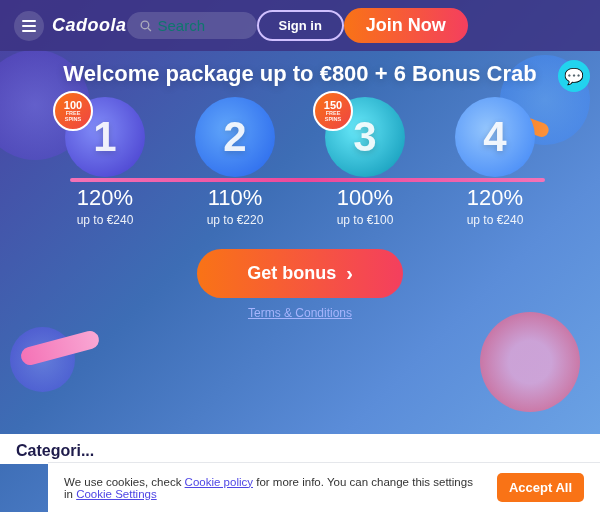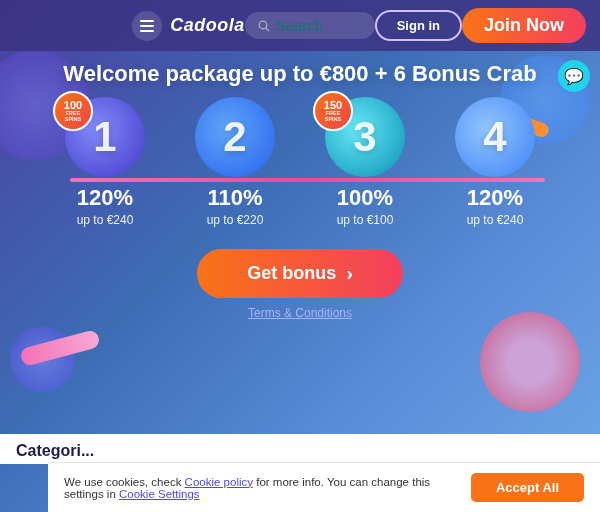--- a/index.html
+++ b/index.html
@@ -9,21 +9,21 @@
       overflow: hidden;
       font-family: 'Arial', sans-serif;
       background: linear-gradient(135deg, #4a3fa0 0%, #3d6db5 40%, #5b8dd9 70%, #6fa8e8 100%);
       position: relative;
     }
 
     
     .header {
       display: flex;
       align-items: center;
-      justify-content: flex-end;
+      justify-content: flex-start;
       padding: 8px 14px;
       position: relative;
       z-index: 10;
       background: rgba(60,50,130,0.85);
     }
     .header-left {
       display: flex;
       align-items: center;
       gap: 8px;
     }
@@ -208,21 +208,21 @@
       color: #fff; line-height: 1;
     }
     .badge-label {
       font-size: 5.5px; font-weight: 700;
       color: rgba(255,255,255,0.9);
       text-transform: uppercase;
       line-height: 1;
       text-align: center;
     }
     .step-percent {
-      font-size: 22px; font-weight: 700;
+      font-size: 22px; font-weight: 400;
       color: #fff;
     }
     .step-upto {
       font-size: 12px; color: rgba(255,255,255,0.9);
       margin-top: 2px;
     }
 
     
     .bonus-row {
       position: relative; z-index: 5;
@@ -284,21 +284,21 @@
       flex: 1;
     }
     .cookie-link {
       color: #4f46e5; text-decoration: underline; cursor: pointer;
     }
     .btn-accept {
       background: #f97316;
       border: none;
       color: #fff;
       border-radius: 5px;
-      padding: 7px 25px;
+      padding: 7px 12px;
       font-size: 13px;
       font-weight: 700;
       cursor: pointer;
       white-space: nowrap;
       margin-left: 12px;
     }
 
     
     .categories-bar {
       position: absolute;

